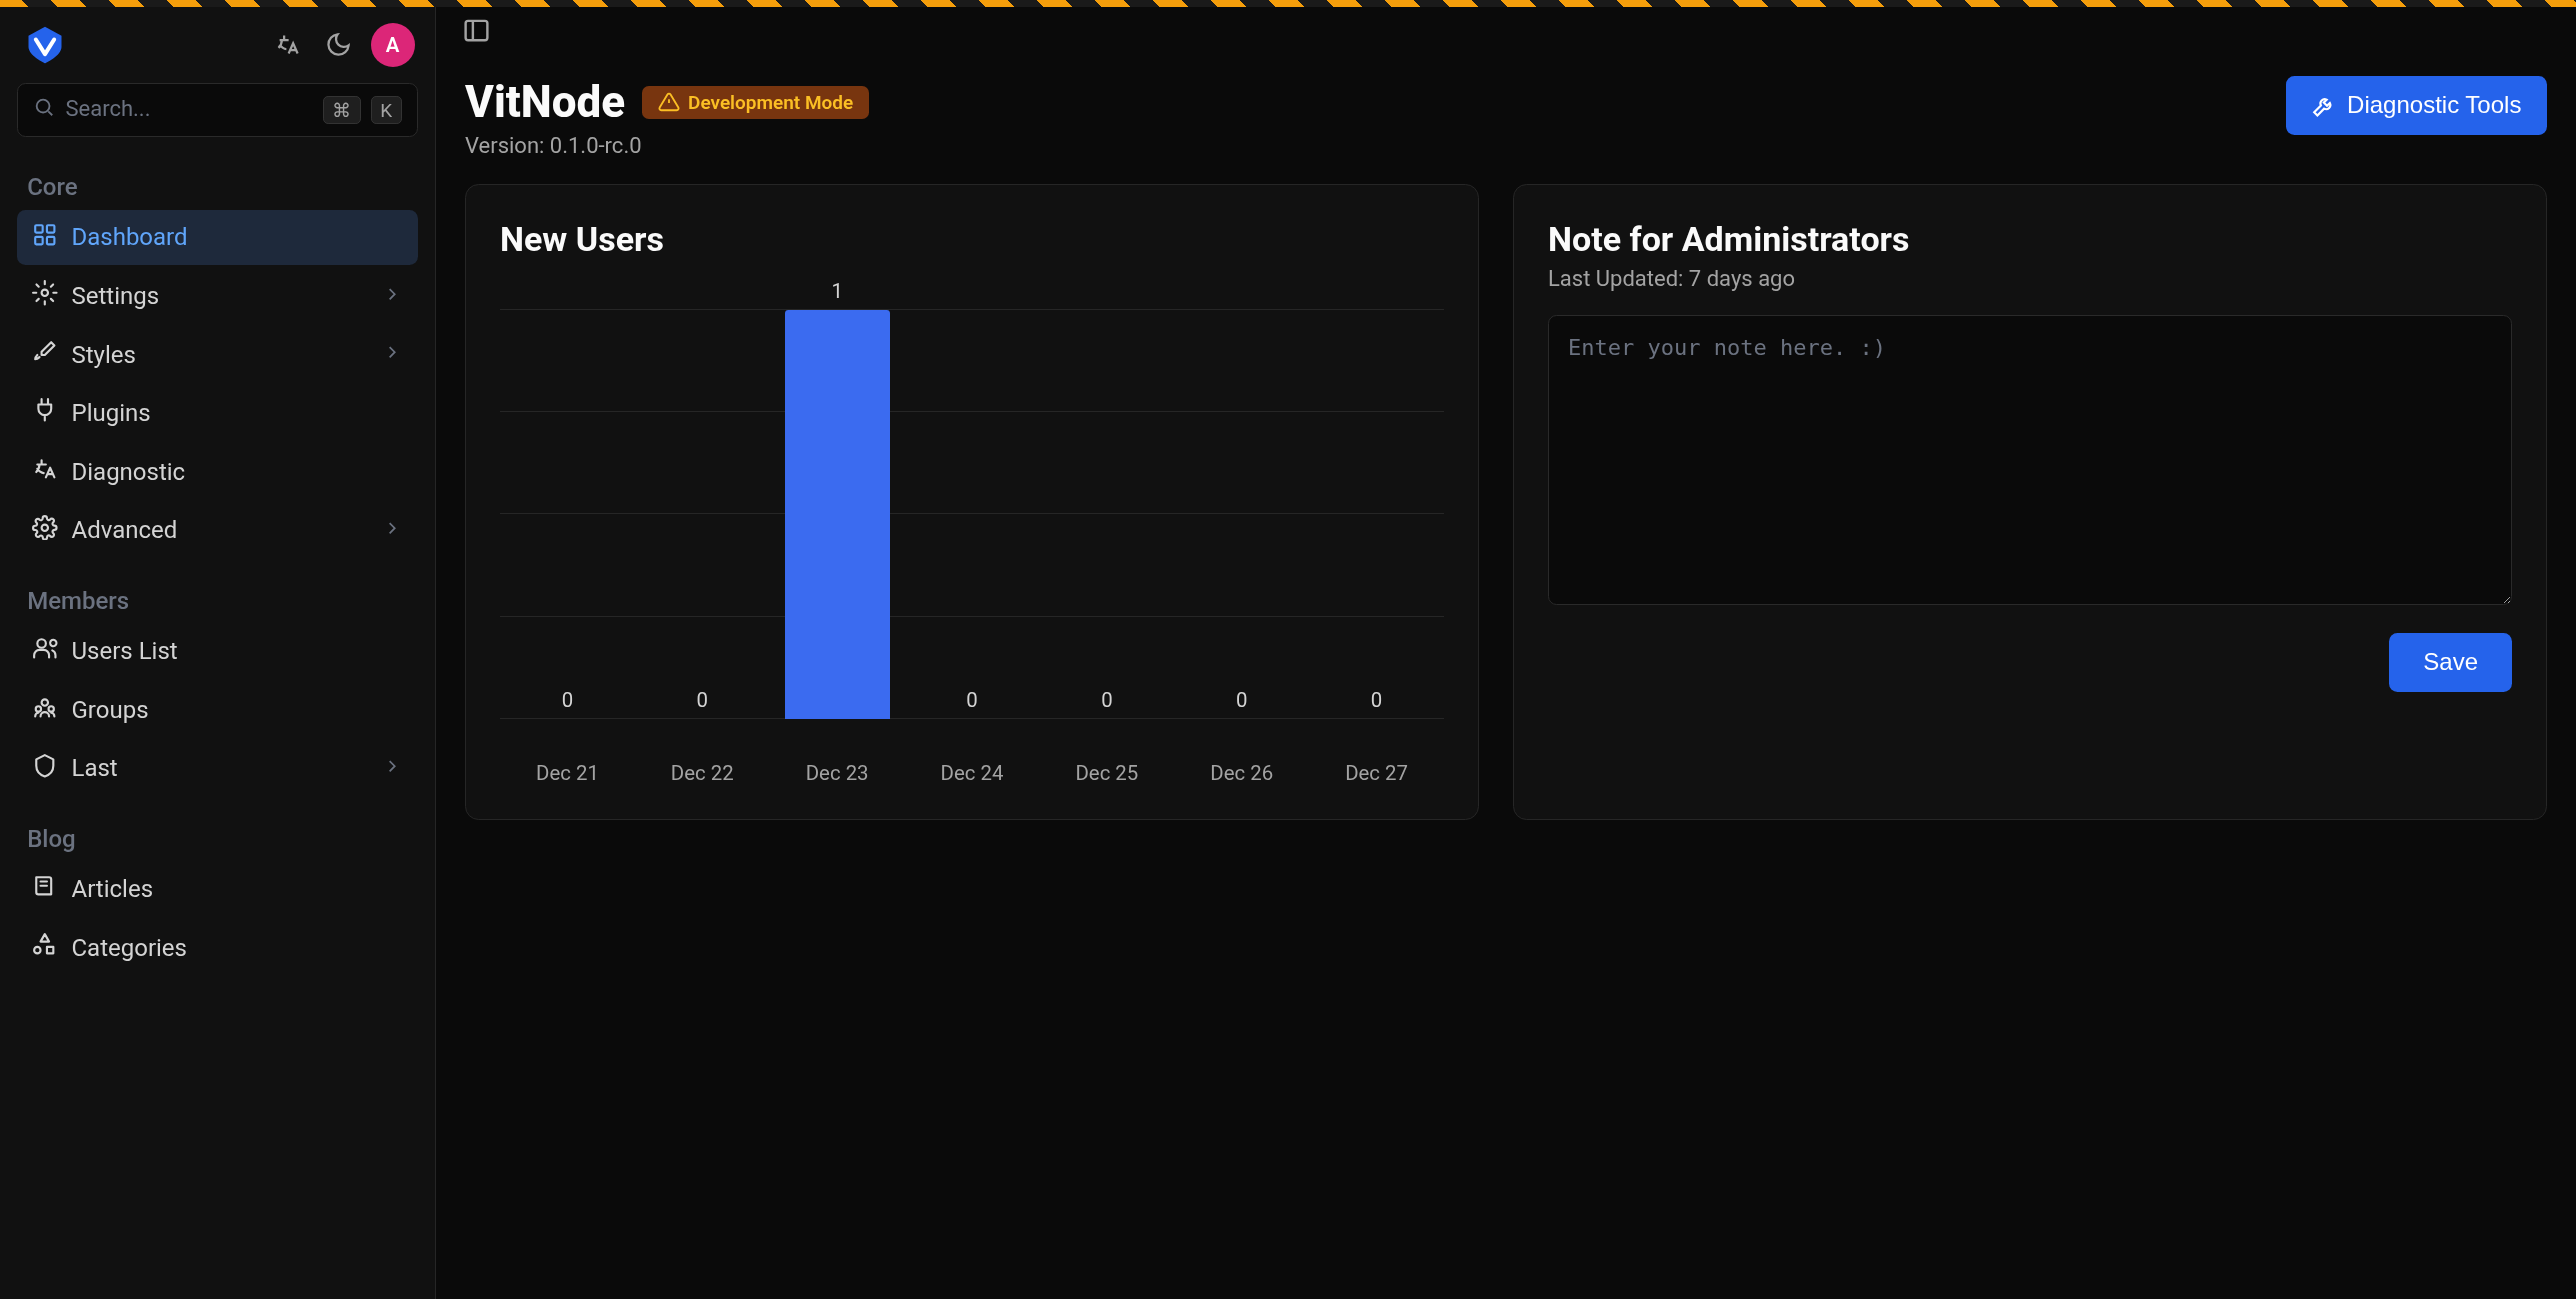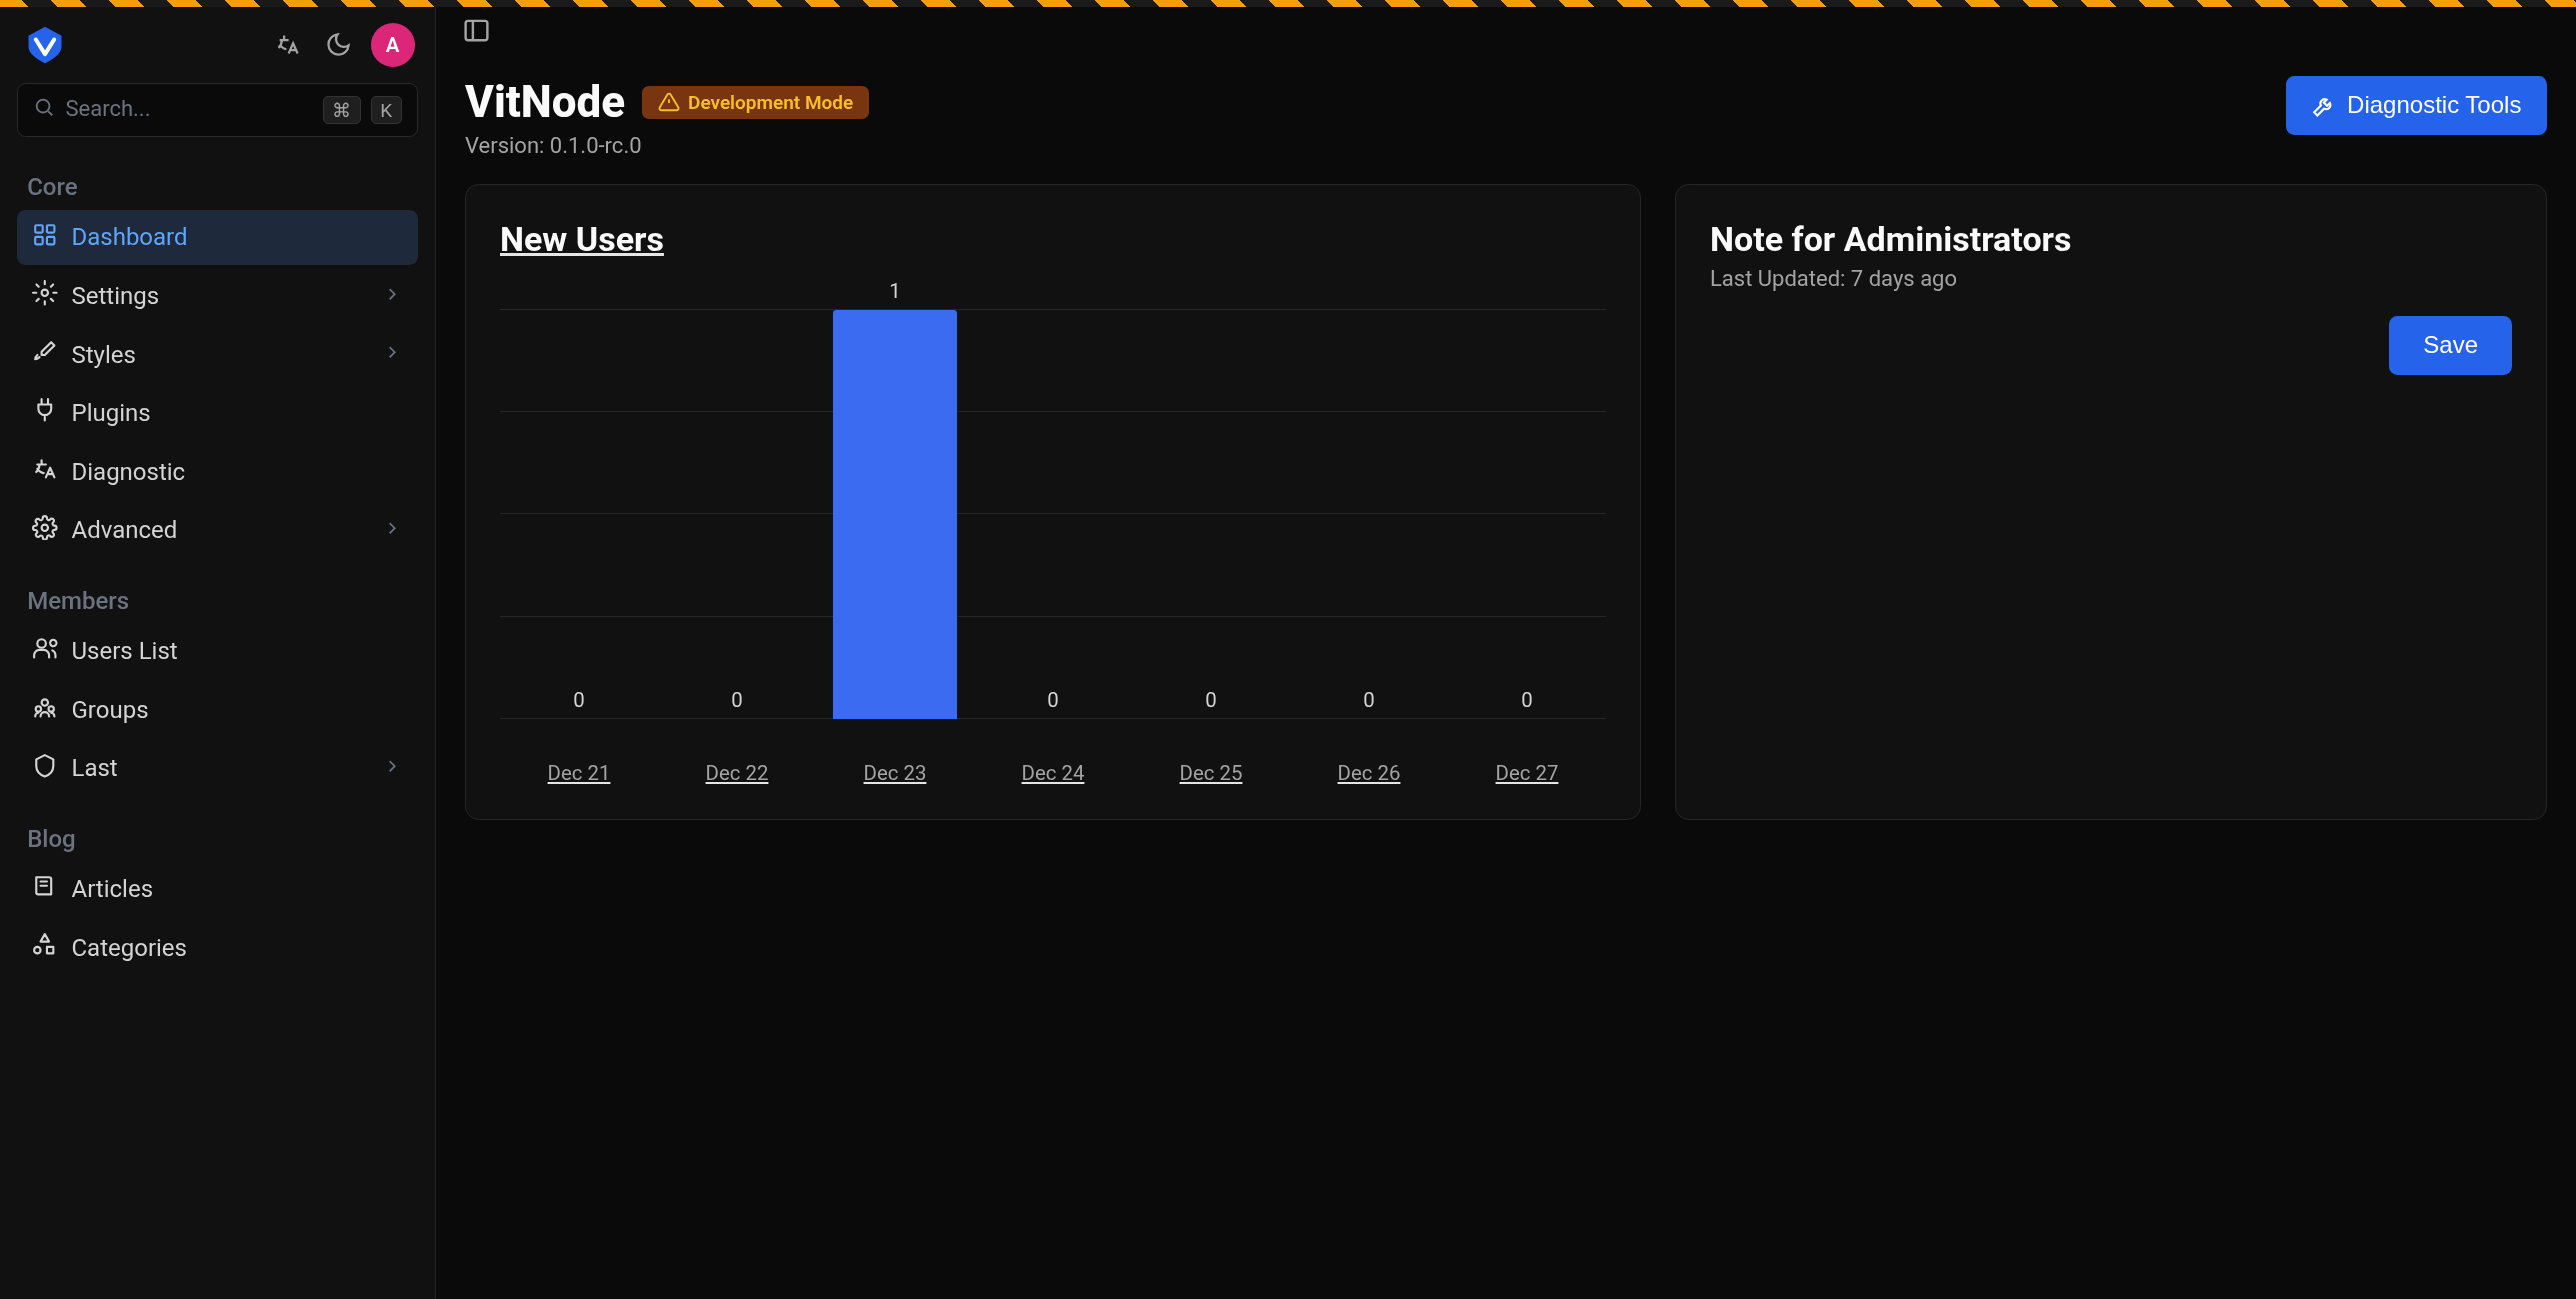--- a/index.html
+++ b/index.html
@@ -173,21 +173,21 @@
   display: flex;
   gap: 34px;
   padding: 0 29px;
 }
 .card {
   background: #111111;
   border: 0.9px solid #262626;
   border-radius: 13.6px;
   padding: 34px;
 }
-.card-chart { width: 1176px; text-decoration: underline; }
+.card-chart { width: 1014px; }
 .card-note { flex: 1; }
 .card-title { font-size: 34px; font-weight: 700; color: #fafafa; margin-bottom: 17px; }
 .card-sub { color: #a3a3a3; font-size: 22px; margin-bottom: 24px; margin-top: -10.2px; }
 
 
 .chart-area { position: relative; height: 477px; width: 100%; margin-top: 8.5px; }
 .grid-line { position: absolute; left: 0; right: 0; height: 0.9px; background: #262626; }
 .bars { position: absolute; left: 0; right: 0; top: 0; bottom: 34px; display: flex; }
 .bar-col { flex: 1; display: flex; flex-direction: column; align-items: center; justify-content: flex-end; position: relative; }
 .bar-val { color: #d4d4d4; font-size: 20.4px; margin-bottom: 6.8px; }
@@ -434,20 +434,21 @@
             <div class="x-label">Dec 24</div>
             <div class="x-label">Dec 25</div>
             <div class="x-label">Dec 26</div>
             <div class="x-label">Dec 27</div>
           </div>
       </div>
 
       <div class="card card-note">
         <h2 class="card-title">Note for Administrators</h2>
         <div class="card-sub">Last Updated: 7 days ago</div>
+        <textarea class="note-text" placeholder="Enter your note here. :)" style=""></textarea>
         <div class="note-actions">
           <button class="save-btn">Save</button>
         </div>
       </div>
     </div>
   </main>
 </div>
 
 
 </body></html>

